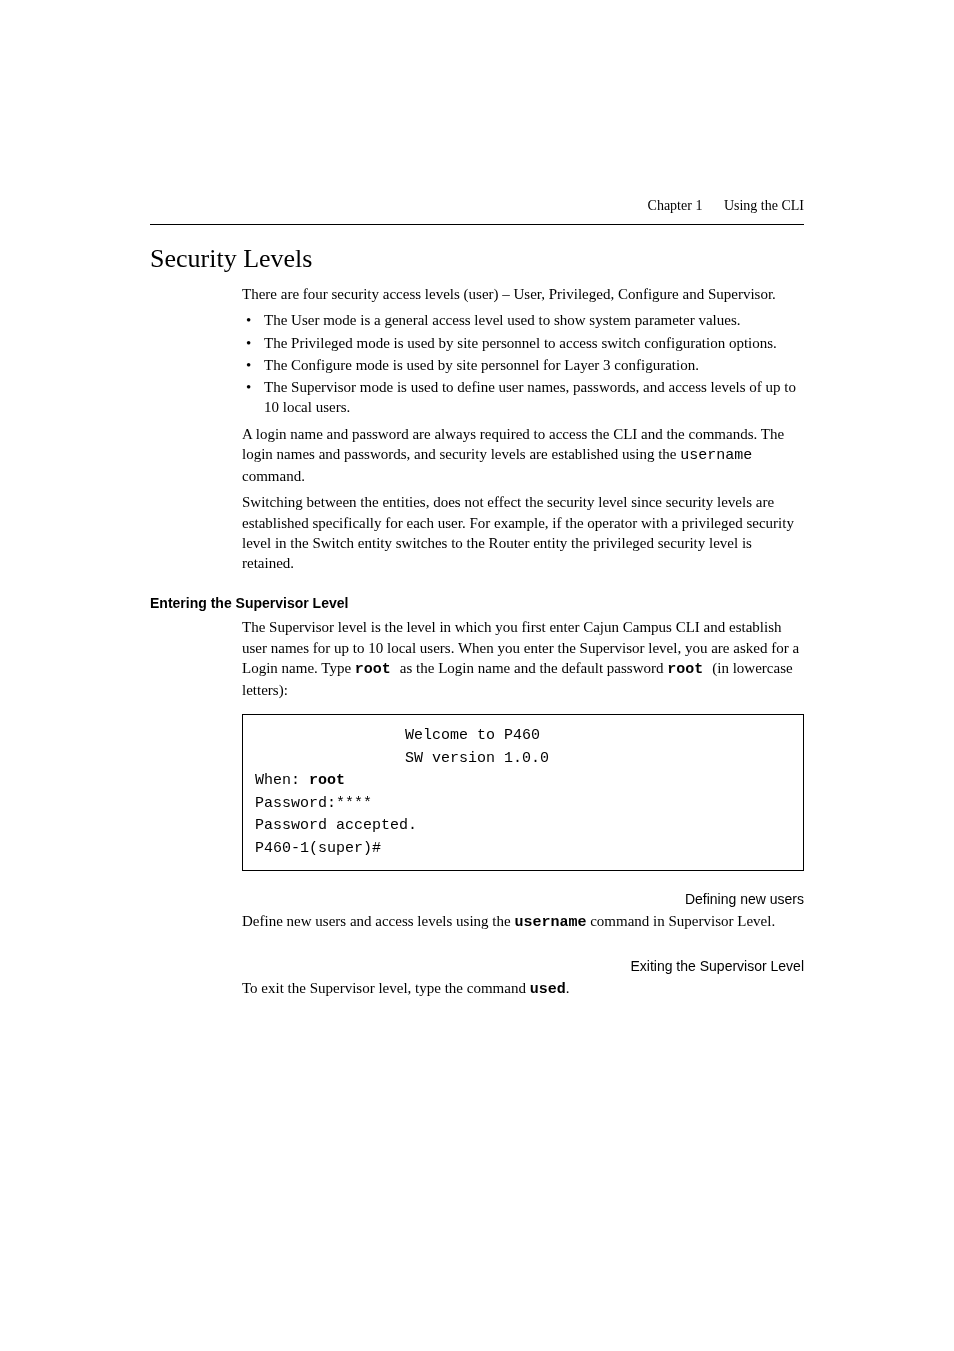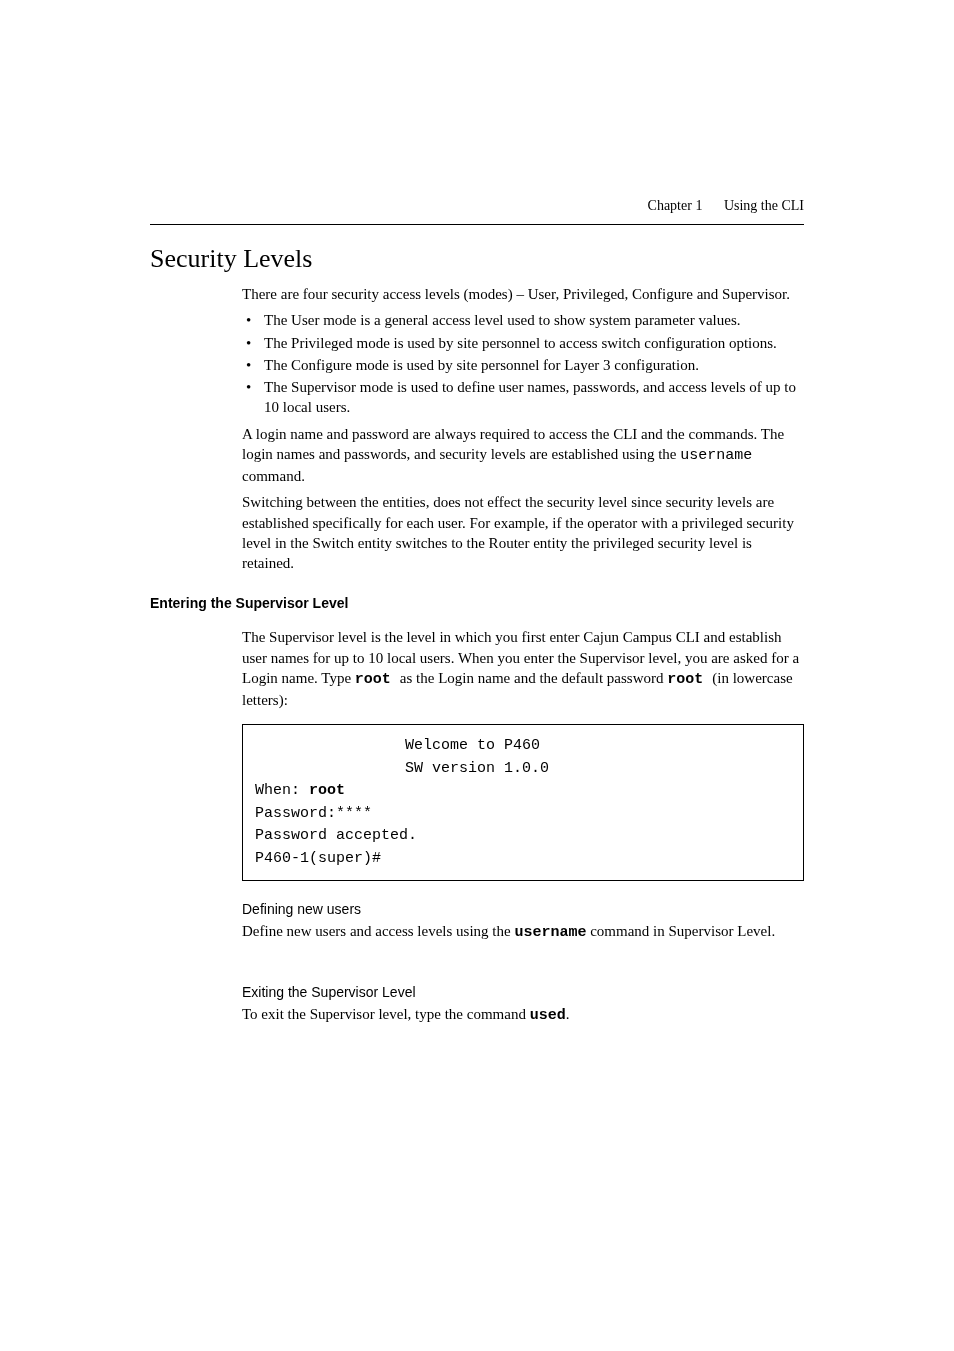--- a/index.html
+++ b/index.html
@@ -74,40 +74,41 @@
   .mono-bold {
     font-family: "Courier New", Courier, monospace;
     font-weight: bold;
     font-size: 15px;
   }
   h2.subhead {
     font-family: Arial, Helvetica, sans-serif;
     font-weight: bold;
     font-size: 14px;
     margin-top: 22px;
-    margin-bottom: 16px;
+    margin-bottom: 6px;
   }
   .codebox {
     border: 1px solid #000;
     padding: 10px 24px 10px 12px;
     margin-top: 14px;
     margin-bottom: 20px;
     font-family: "Courier New", Courier, monospace;
     font-size: 15px;
     line-height: 1.5;
     white-space: pre;
   }
   .codebox .line { display: block; }
   .codebox .center { display: block; text-align: left; padding-left: 150px; }
   h3.minihead {
     font-family: Arial, Helvetica, sans-serif;
     font-weight: 400;
     font-size: 14px;
-    margin-top: 20px;
+    margin-top: 4px;
     margin-bottom: 4px;
+    text-align: right;
   }
   .spacer-sm { height: 14px; }
   .footer {
     position: absolute;
     bottom: 180px;
     left: 150px;
     right: 150px;
   }
   .footer-rule {
     border-top: 1px solid #000;
@@ -128,21 +129,21 @@
     <span class="chapter">Chapter 1</span>
     <span>Using the CLI</span>
   </div>
   <div class="head-rule"></div>
 
   <div class="content">
 
     <h1 class="section">Security Levels</h1>
 
     <div class="indent1">
-      <p class="para">There are four security access levels (modes) – User, Privileged, Configure and Supervisor.</p>
+      <p class="para">There are four security access levels (user) – User, Privileged, Configure and Supervisor.</p>
 
       <ul class="bullets">
         <li>The User mode is a general access level used to show system parameter values.</li>
         <li>The Privileged mode is used by site personnel to access switch configuration options.</li>
         <li>The Configure mode is used by site personnel for Layer 3 configuration.</li>
         <li>The Supervisor mode is used to define user names, passwords, and access levels of up to 10 local users.</li>
       </ul>
 
       <p class="para">
         <span>A login name and password are always required to access the CLI and the commands. The login names and passwords, and security levels are established using the </span><span class="mono">username</span><span> command.</span>

